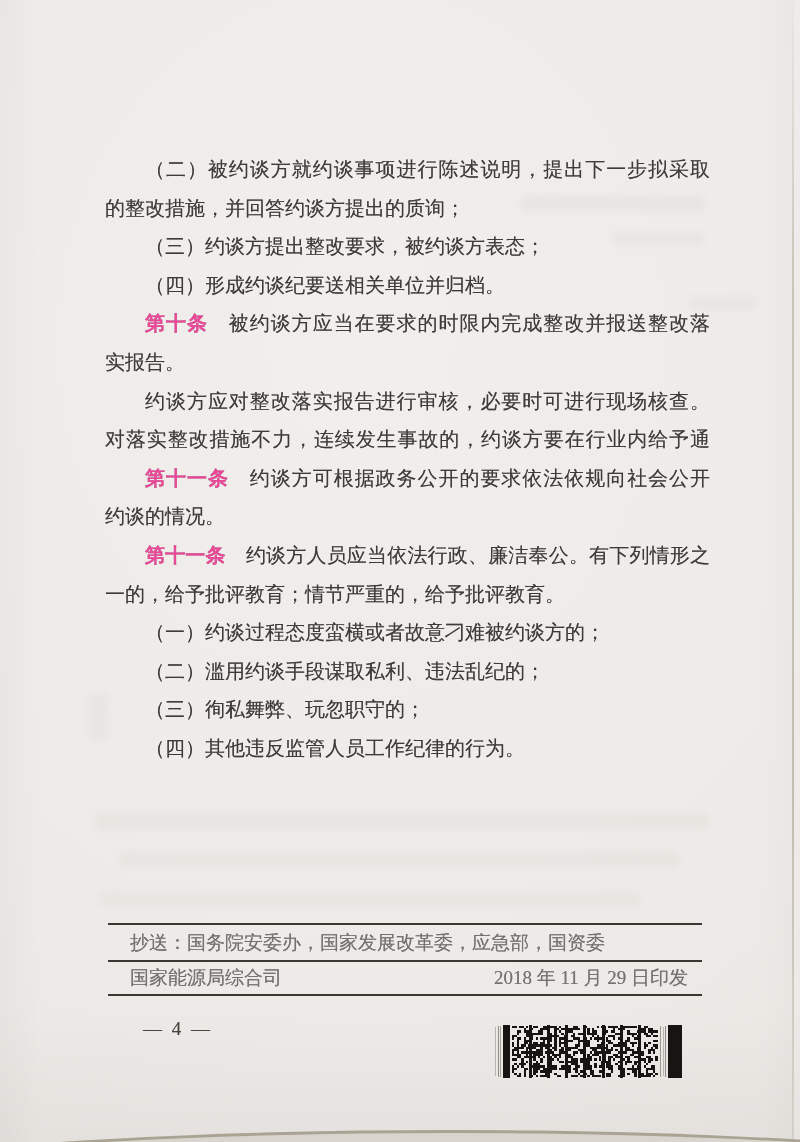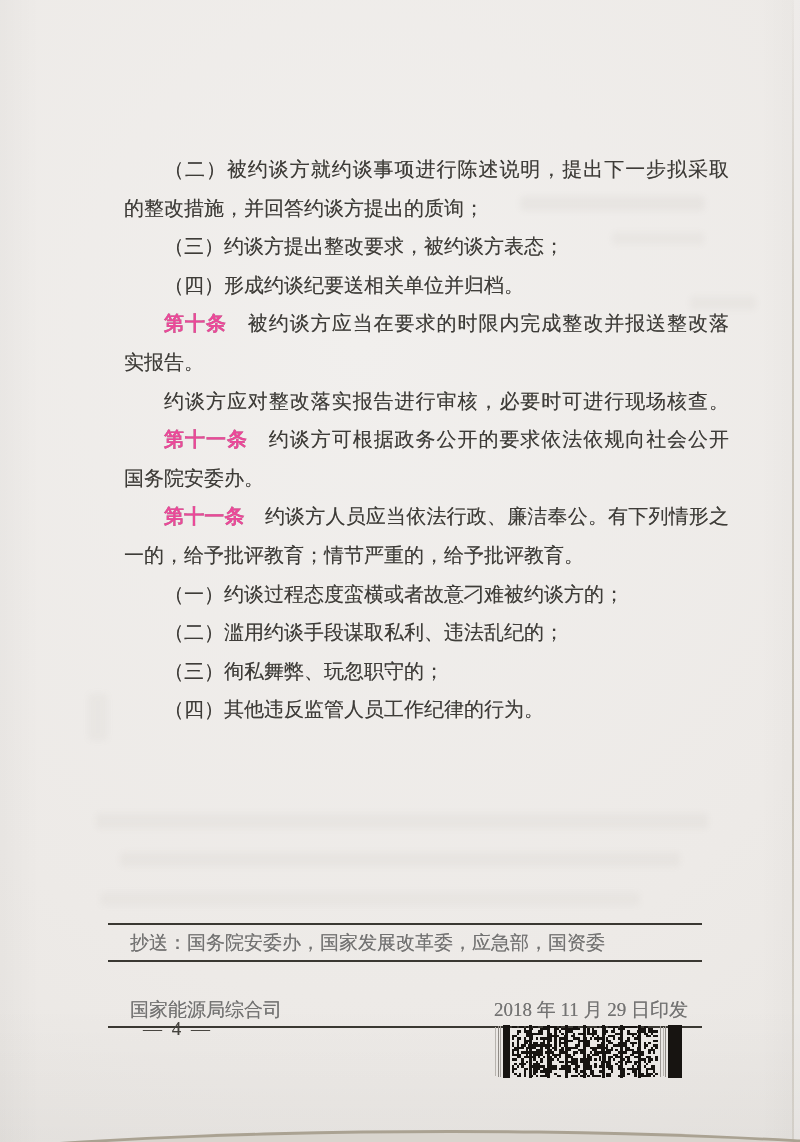--- a/index.html
+++ b/index.html
@@ -10,34 +10,33 @@
       linear-gradient(90deg, rgba(0,0,0,0.025) 0%, rgba(0,0,0,0) 5%, rgba(0,0,0,0) 95%, rgba(0,0,0,0.02) 100%),
       linear-gradient(180deg, rgba(0,0,0,0) 88%, rgba(0,0,0,0.03) 100%),
       radial-gradient(135% 110% at 45% 30%, #f1efed 0%, #edeae7 52%, #e7e4e0 100%);
   }
   .scan-page{position:absolute;inset:0;}
   
   .doc-lines{
     position:absolute;left:105px;top:150px;width:605px;
     font-size:20px;line-height:38.6px;color:#3e3c38;
     text-shadow:0 0 0.5px rgba(62,60,56,0.55);
-    margin-left:19px;
   }
   .line{min-height:38.6px;}
   .line.indent{text-indent:2em;}
   .line.fill{text-align:justify;text-align-last:justify;text-justify:inter-character;}
   .art{font-family:"Liberation Sans","DejaVu Sans",sans-serif;font-weight:700;color:#ec4899;}
   
   .footer{
     position:absolute;left:108px;top:923px;width:594px;box-sizing:border-box;
     border-top:2px solid #3a3832;border-bottom:2px solid #3a3832;
     color:#737373;font-size:19px;text-shadow:0 0 0.5px rgba(62,60,56,0.5);
   }
   .cc-row{height:37px;border-bottom:2px solid #3a3832;display:flex;align-items:center;padding-left:22px;box-sizing:border-box;}
-  .issue-row{height:32px;display:flex;align-items:center;justify-content:space-between;padding:0 14px 0 22px;box-sizing:border-box;margin-top:32px;}
+  .issue-row{height:32px;display:flex;align-items:center;justify-content:space-between;padding:0 14px 0 22px;box-sizing:border-box;}
   .page-num{
     position:absolute;left:143px;top:1018px;font-size:19px;color:#45433e;
     word-spacing:5px;text-shadow:0 0 0.5px rgba(62,60,56,0.5);
   }
   .barcode{position:absolute;left:495px;top:1025px;width:187px;height:53px;shape-rendering:crispEdges;}
   
   .smudge{position:absolute;background:#8d857c;filter:blur(3px);border-radius:4px;}
   .edge-line{
     position:absolute;left:792px;top:0;width:2px;height:1142px;
     background:linear-gradient(180deg, rgba(150,140,115,0) 0%, rgba(150,140,115,0.38) 25%, rgba(150,140,115,0.45) 70%, rgba(140,130,105,0.15) 100%);
@@ -62,22 +61,23 @@
   <div class="smudge" style="left:100px;top:892px;width:540px;height:14px;opacity:.05"></div>
 
   <div class="doc-lines" id="doc-lines">
       <div class="line indent fill">（二）被约谈方就约谈事项进行陈述说明，提出下一步拟采取</div>
       <div class="line">的整改措施，并回答约谈方提出的质询；</div>
       <div class="line indent">（三）约谈方提出整改要求，被约谈方表态；</div>
       <div class="line indent">（四）形成约谈纪要送相关单位并归档。</div>
       <div class="line indent fill"><span class="art">第十条</span>　被约谈方应当在要求的时限内完成整改并报送整改落</div>
       <div class="line">实报告。</div>
       <div class="line indent fill">约谈方应对整改落实报告进行审核，必要时可进行现场核查。</div>
+      <div class="line fill">对落实整改措施不力，连续发生事故的，约谈方要在行业内给予通</div>
       <div class="line indent fill"><span class="art">第十一条</span>　约谈方可根据政务公开的要求依法依规向社会公开</div>
-      <div class="line">国务院安委办。</div>
+      <div class="line">约谈的情况。</div>
       <div class="line indent fill"><span class="art">第十一条</span>　约谈方人员应当依法行政、廉洁奉公。有下列情形之</div>
       <div class="line">一的，给予批评教育；情节严重的，给予批评教育。</div>
       <div class="line indent">（一）约谈过程态度蛮横或者故意刁难被约谈方的；</div>
       <div class="line indent">（二）滥用约谈手段谋取私利、违法乱纪的；</div>
       <div class="line indent">（三）徇私舞弊、玩忽职守的；</div>
       <div class="line indent">（四）其他违反监管人员工作纪律的行为。</div>
     </div>
 
   <div class="footer">
     <div class="cc-row">

